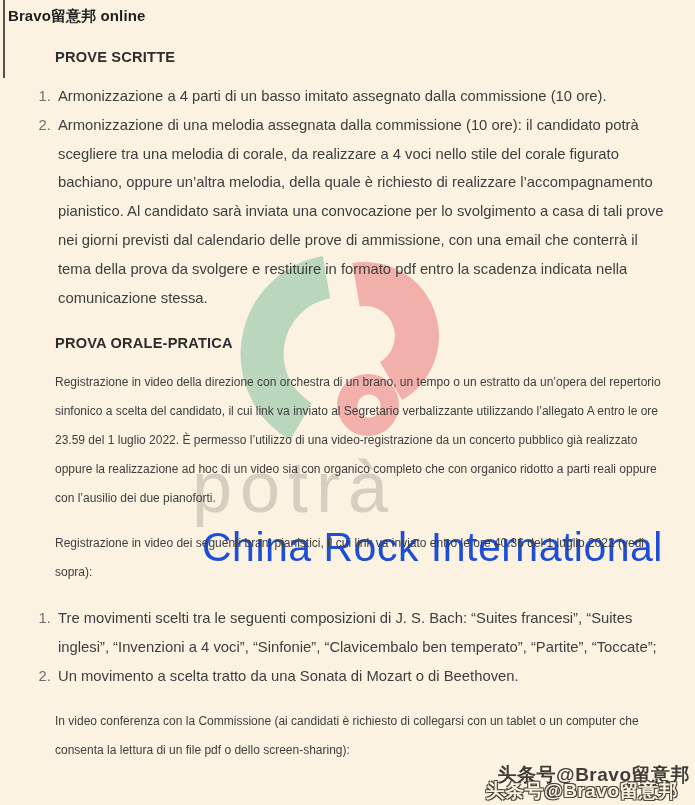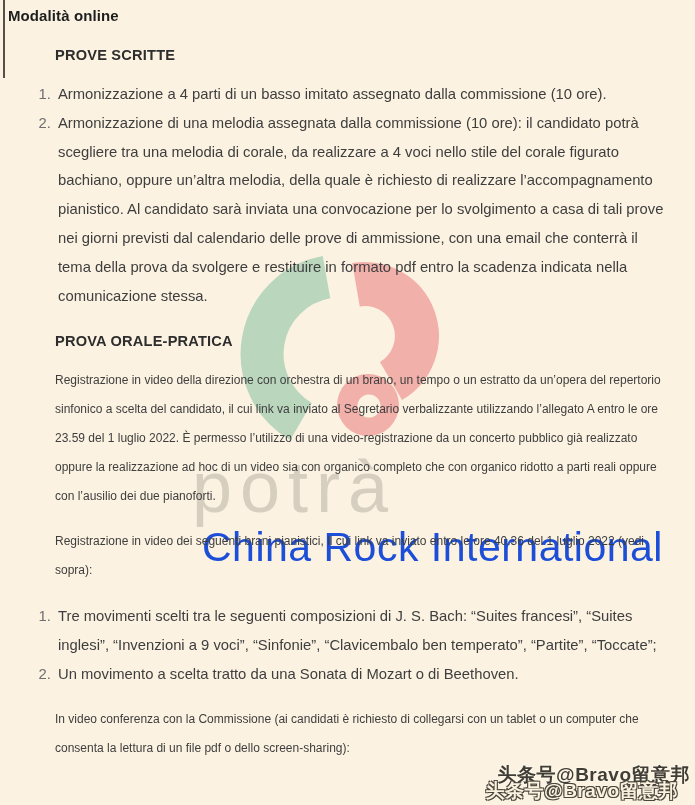--- a/index.html
+++ b/index.html
@@ -90,35 +90,35 @@
     </svg>
   </div>
 
   <div class="wm-cn">potrà</div>
 
   <div class="wm-en">China Rock International</div>
 
   <div class="accent-bar"></div>
 
   <div class="content">
-    <h1 class="page-title">Modalità online</h1>
+    <h1 class="page-title">Bravo留意邦 online</h1>
 
     <div class="inner">
 
       <h2>PROVE SCRITTE</h2>
       <ol>
         <li>Armonizzazione a 4 parti di un basso imitato assegnato dalla commissione (10 ore).</li>
         <li>Armonizzazione di una melodia assegnata dalla commissione (10 ore): il candidato potrà scegliere tra una melodia di corale, da realizzare a 4 voci nello stile del corale figurato bachiano, oppure un’altra melodia, della quale è richiesto di realizzare l’accompagnamento pianistico. Al candidato sarà inviata una convocazione per lo svolgimento a casa di tali prove nei giorni previsti dal calendario delle prove di ammissione, con una email che conterrà il tema della prova da svolgere e restituire in formato pdf entro la scadenza indicata nella comunicazione stessa.</li>
       </ol>
 
       <h2>PROVA ORALE-PRATICA</h2>
       <p>Registrazione in video della direzione con orchestra di un brano, un tempo o un estratto da un’opera del repertorio sinfonico a scelta del candidato, il cui link va inviato al Segretario verbalizzante utilizzando l’allegato A entro le ore 23.59 del 1 luglio 2022. È permesso l’utilizzo di una video-registrazione da un concerto pubblico già realizzato oppure la realizzazione ad hoc di un video sia con organico completo che con organico ridotto a parti reali oppure con l’ausilio dei due pianoforti.</p>
       <p>Registrazione in video dei seguenti brani pianistici, il cui link va inviato entro le ore 40.36 del 1 luglio 2022 (vedi sopra):</p>
       <ol>
-        <li>Tre movimenti scelti tra le seguenti composizioni di J. S. Bach: “Suites francesi”, “Suites inglesi”, “Invenzioni a 9 voci”, “Sinfonie”, “Clavicembalo ben temperato”, “Partite”, “Toccate”;</li>
+        <li>Tre movimenti scelti tra le seguenti composizioni di J. S. Bach: “Suites francesi”, “Suites inglesi”, “Invenzioni a 4 voci”, “Sinfonie”, “Clavicembalo ben temperato”, “Partite”, “Toccate”;</li>
         <li>Un movimento a scelta tratto da una Sonata di Mozart o di Beethoven.</li>
       </ol>
 
       <p>In video conferenza con la Commissione (ai candidati è richiesto di collegarsi con un tablet o un computer che consenta la lettura di un file pdf o dello screen-sharing):</p>
 
     </div>
   </div>
 
   <div class="stamp">
     <span class="stamp-back">头条号@Bravo留意邦</span>

